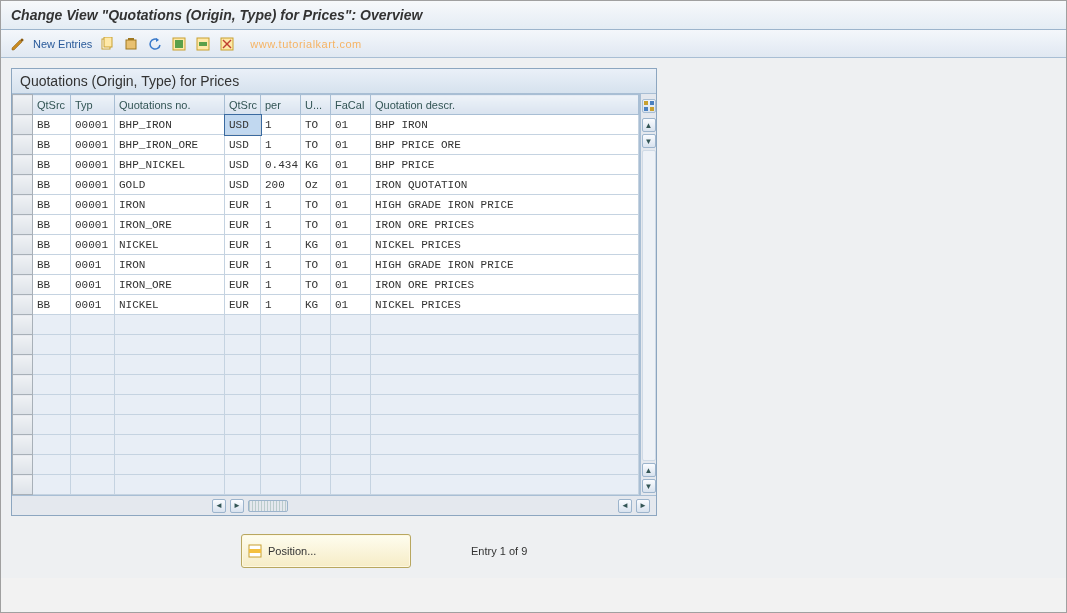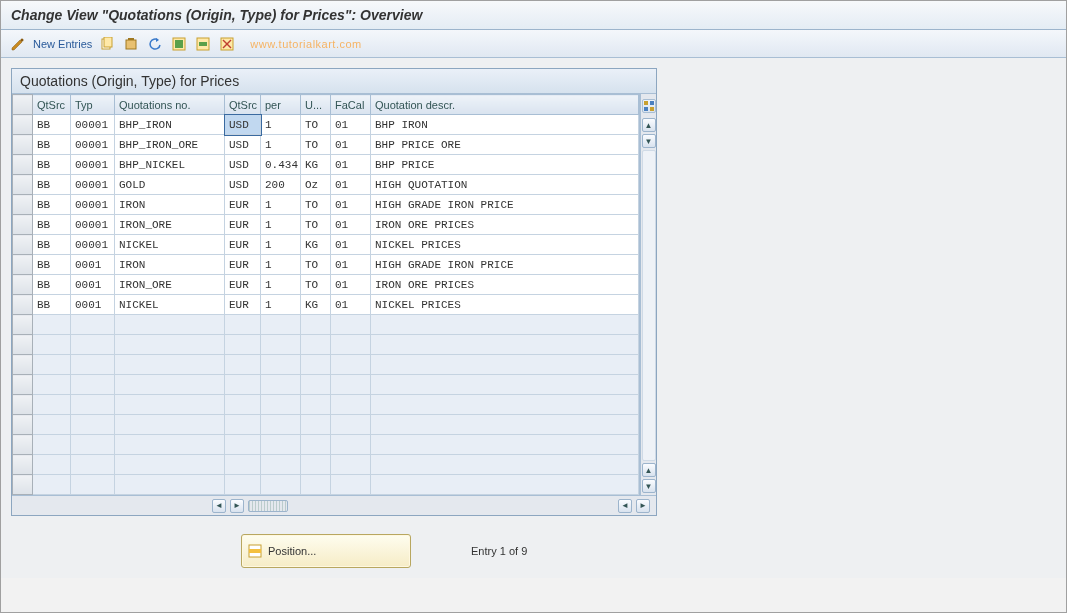--- a/index.html
+++ b/index.html
@@ -308,21 +308,21 @@
               </tr>
               <tr>
                 <td class="row-sel"></td>
                 <td>BB</td>
                 <td>00001</td>
                 <td>GOLD</td>
                 <td>USD</td>
                 <td>200</td>
                 <td>Oz</td>
                 <td>01</td>
-                <td>HIGH QUOTATION</td>
+                <td>IRON QUOTATION</td>
               </tr>
               <tr>
                 <td class="row-sel"></td>
                 <td>BB</td>
                 <td>00001</td>
                 <td>IRON</td>
                 <td>EUR</td>
                 <td>1</td>
                 <td>TO</td>
                 <td>01</td>

